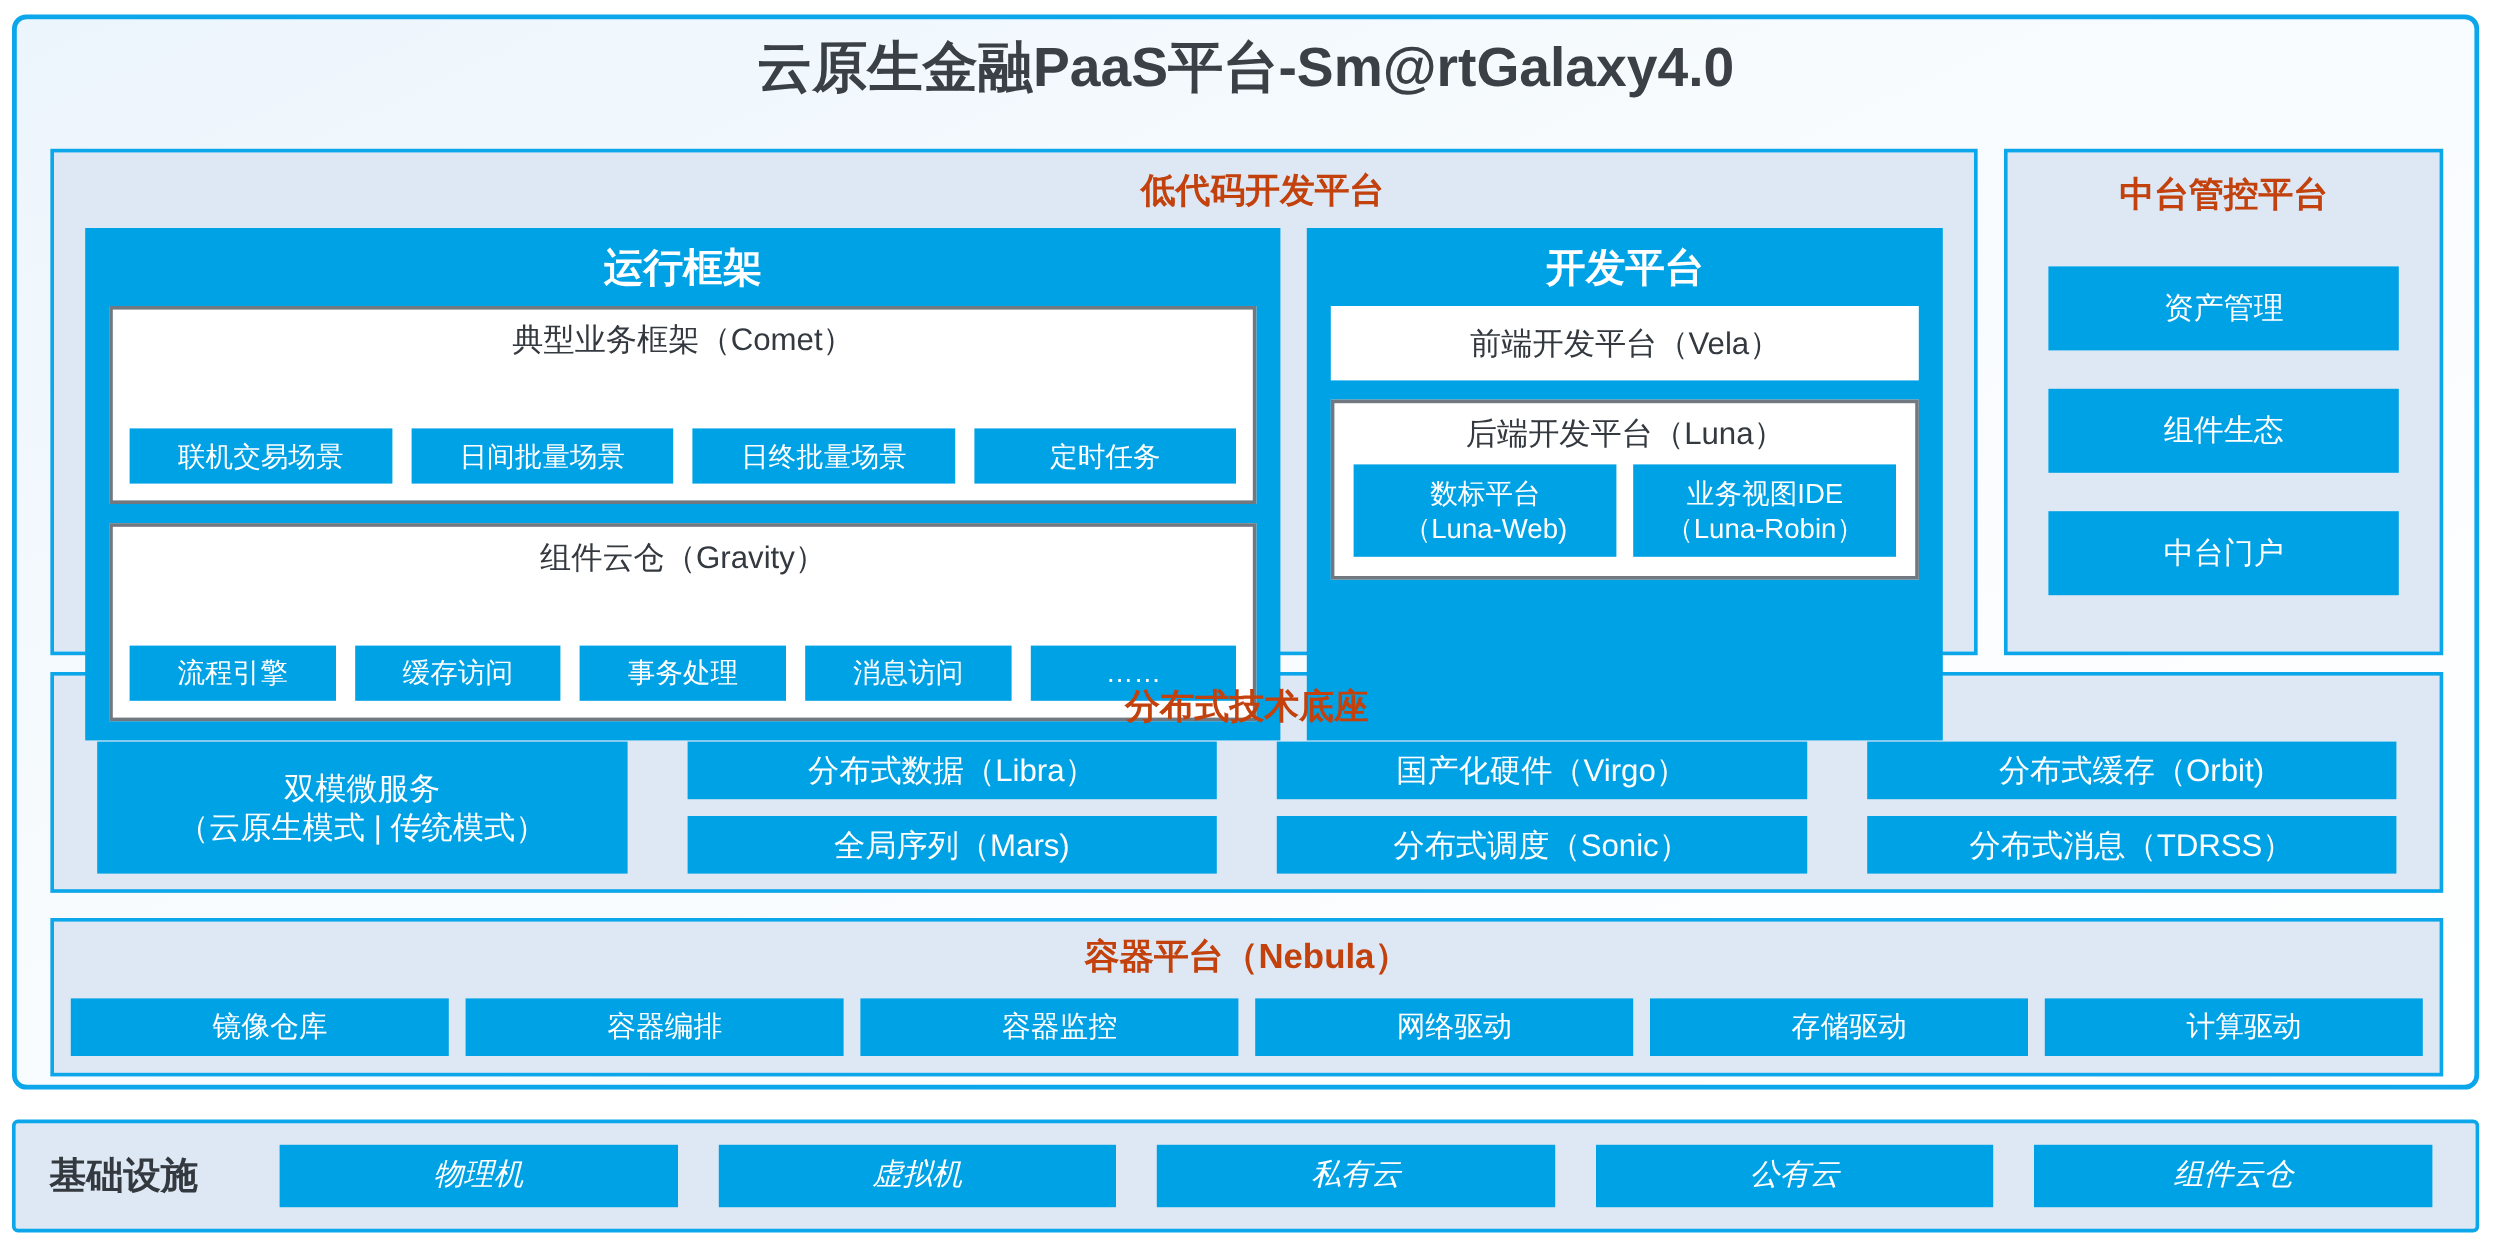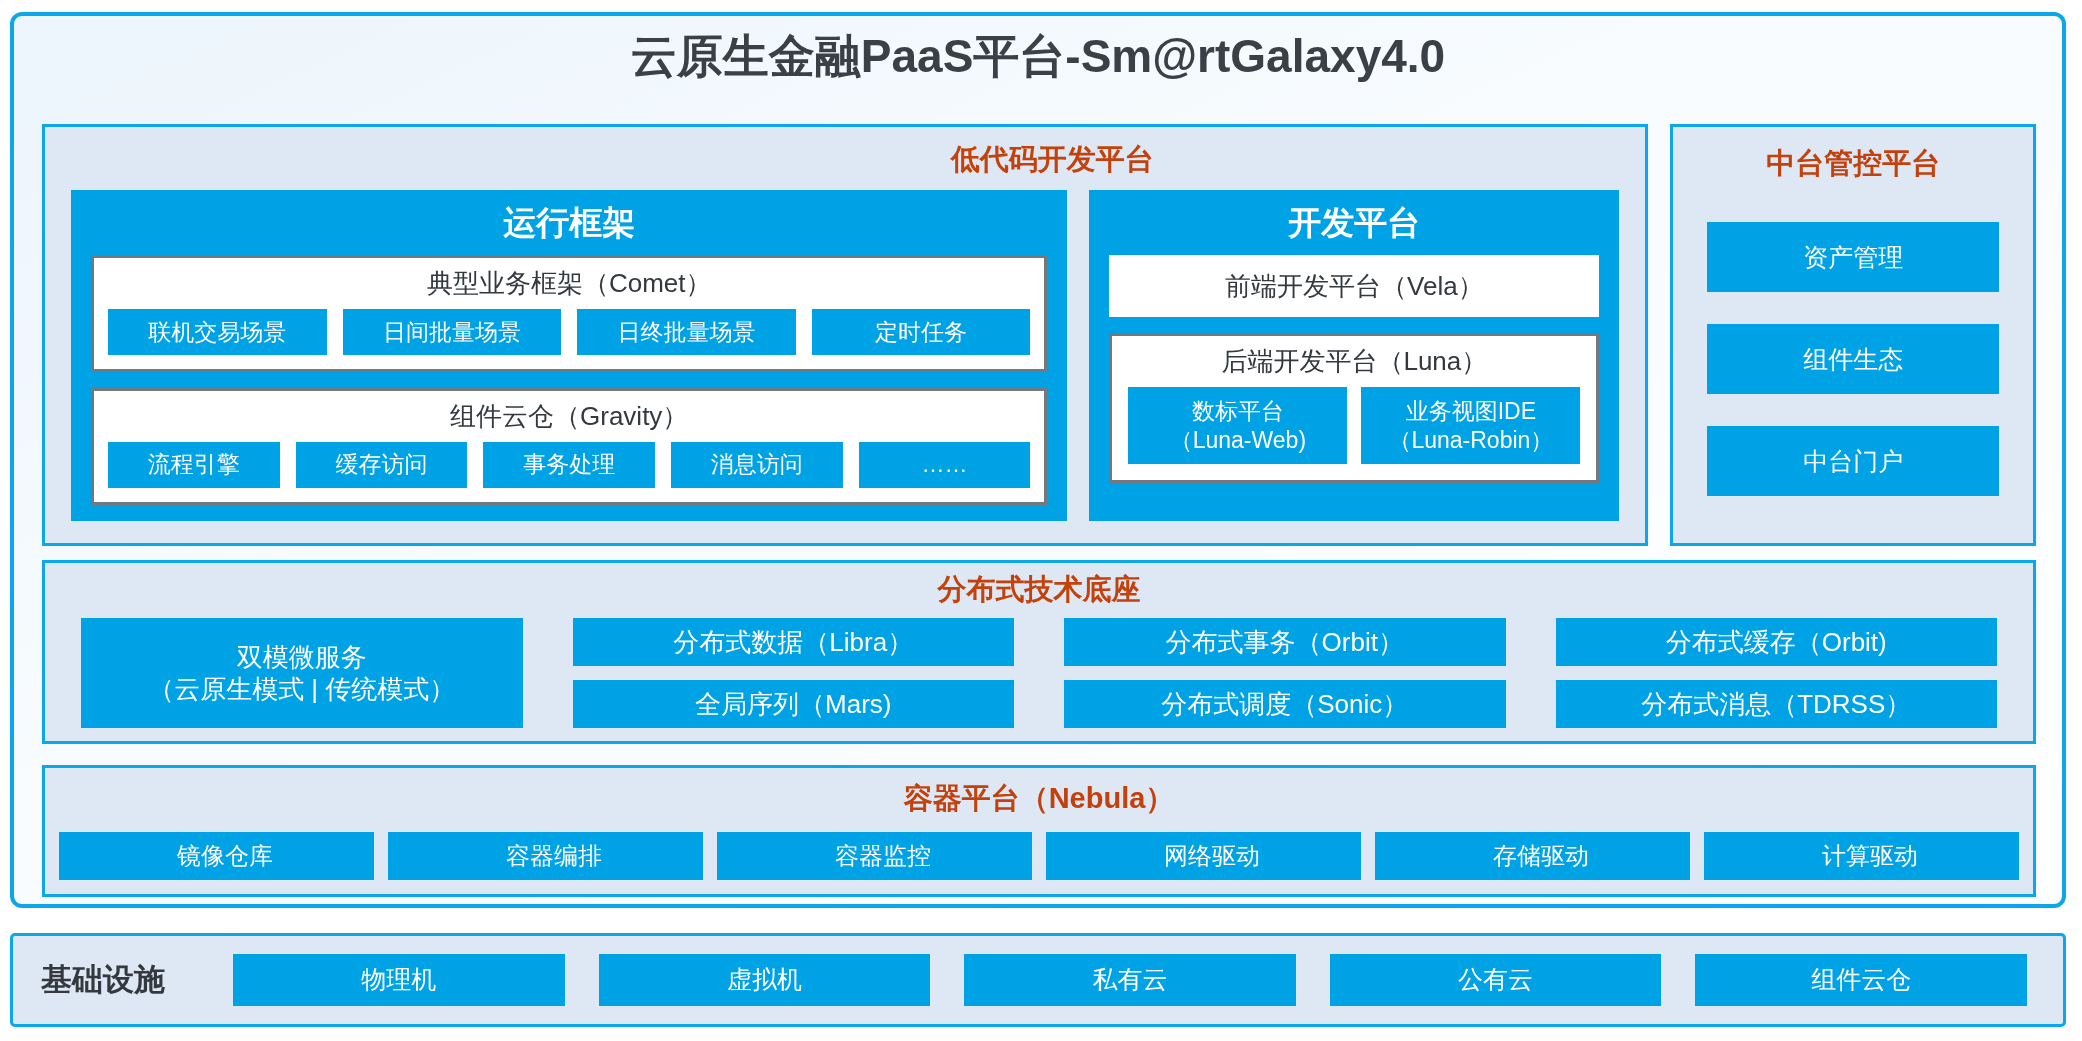--- a/index.html
+++ b/index.html
@@ -38,21 +38,21 @@
     padding:12px 0 10px;line-height:1.3;
   }
   .white-box{
     background:#ffffff;border:3px solid #71787f;margin:0 20px 16px;
     box-sizing:border-box;
   }
   .wb-title{
     text-align:center;font-size:26px;font-weight:500;color:#33393f;
     padding:9px 12px 8px;line-height:1.3;
   }
-  .wb-items{display:flex;gap:16px;padding:0 14px 14px;}
+  .wb-items{display:flex;gap:16px;padding:0 14px 14px;margin-top:48px;}
   .blue-item{
     background:#00a2e6;color:#ffffff;display:flex;flex-direction:column;
     align-items:center;justify-content:center;text-align:center;
     font-size:23px;font-weight:500;line-height:1.25;
   }
   .wb-items .blue-item{flex:1;height:46px;}
   .vela-box{
     background:#ffffff;margin:0 20px 16px;height:62px;
     display:flex;align-items:center;justify-content:center;
     font-size:26px;font-weight:500;color:#33393f;
@@ -79,21 +79,21 @@
   .nebula-items{display:flex;gap:14px;padding:15px 14px 0;}
   .nebula-items .blue-item{flex:1;height:48px;font-size:24px;padding-left:17px;}
   
   .infra{
     position:absolute;left:10px;top:933px;width:2056px;height:94px;
     box-sizing:border-box;border:3px solid #0ba7ea;border-radius:5px;
     background:#dde8f4;display:flex;align-items:center;
     padding:0 36px 0 28px;gap:34px;
   }
   .infra-label{font-size:31px;font-weight:700;color:#33393f;flex:0 0 158px;}
-  .infra .blue-item{flex:1;height:52px;font-size:25px;}
+  .infra .blue-item{flex:1;height:52px;font-size:25px;font-style:italic;}
 </style>
 </head>
 <body>
 
 <div class="page">
 
   <div class="outer-frame">
 
     <div class="main-title">云原生金融PaaS平台-Sm@rtGalaxy4.0</div>
 
@@ -159,21 +159,21 @@
     </div>
 
     <div class="container distributed">
       <div class="section-header">分布式技术底座</div>
       <div class="dist-grid">
         <div class="blue-item dist-tall">
           <span>双模微服务</span>
           <span>（云原生模式 | 传统模式）</span>
         </div>
         <div class="blue-item">分布式数据（Libra）</div>
-        <div class="blue-item">分布式事务（Orbit）</div>
+        <div class="blue-item">国产化硬件（Virgo）</div>
         <div class="blue-item">分布式缓存（Orbit)</div>
         <div class="blue-item">全局序列（Mars)</div>
         <div class="blue-item">分布式调度（Sonic）</div>
         <div class="blue-item">分布式消息（TDRSS）</div>
       </div>
     </div>
 
     <div class="container nebula">
       <div class="section-header">容器平台（Nebula）</div>
       <div class="nebula-items">

